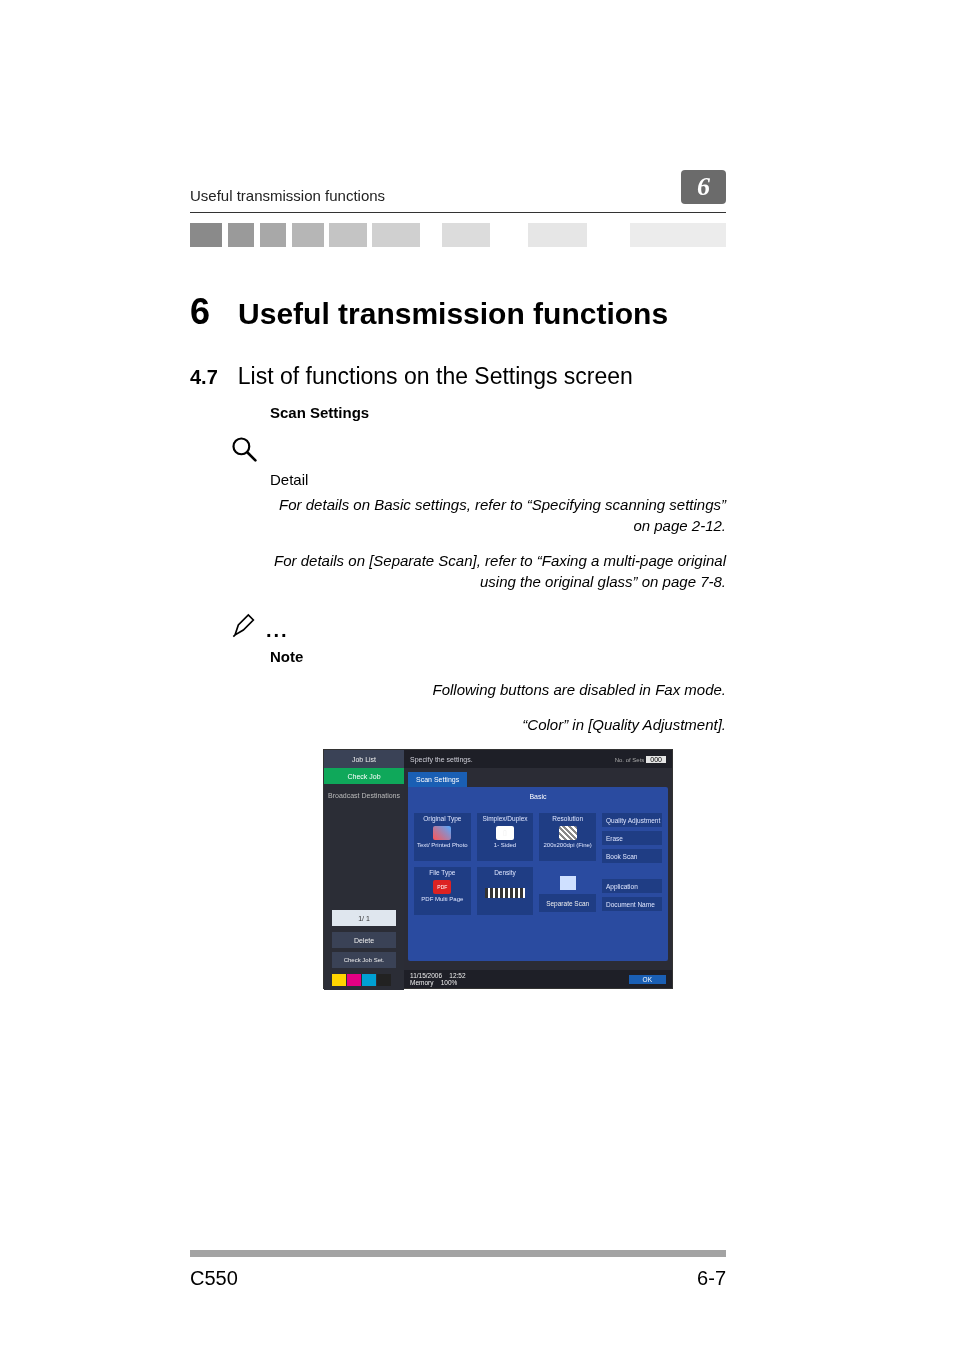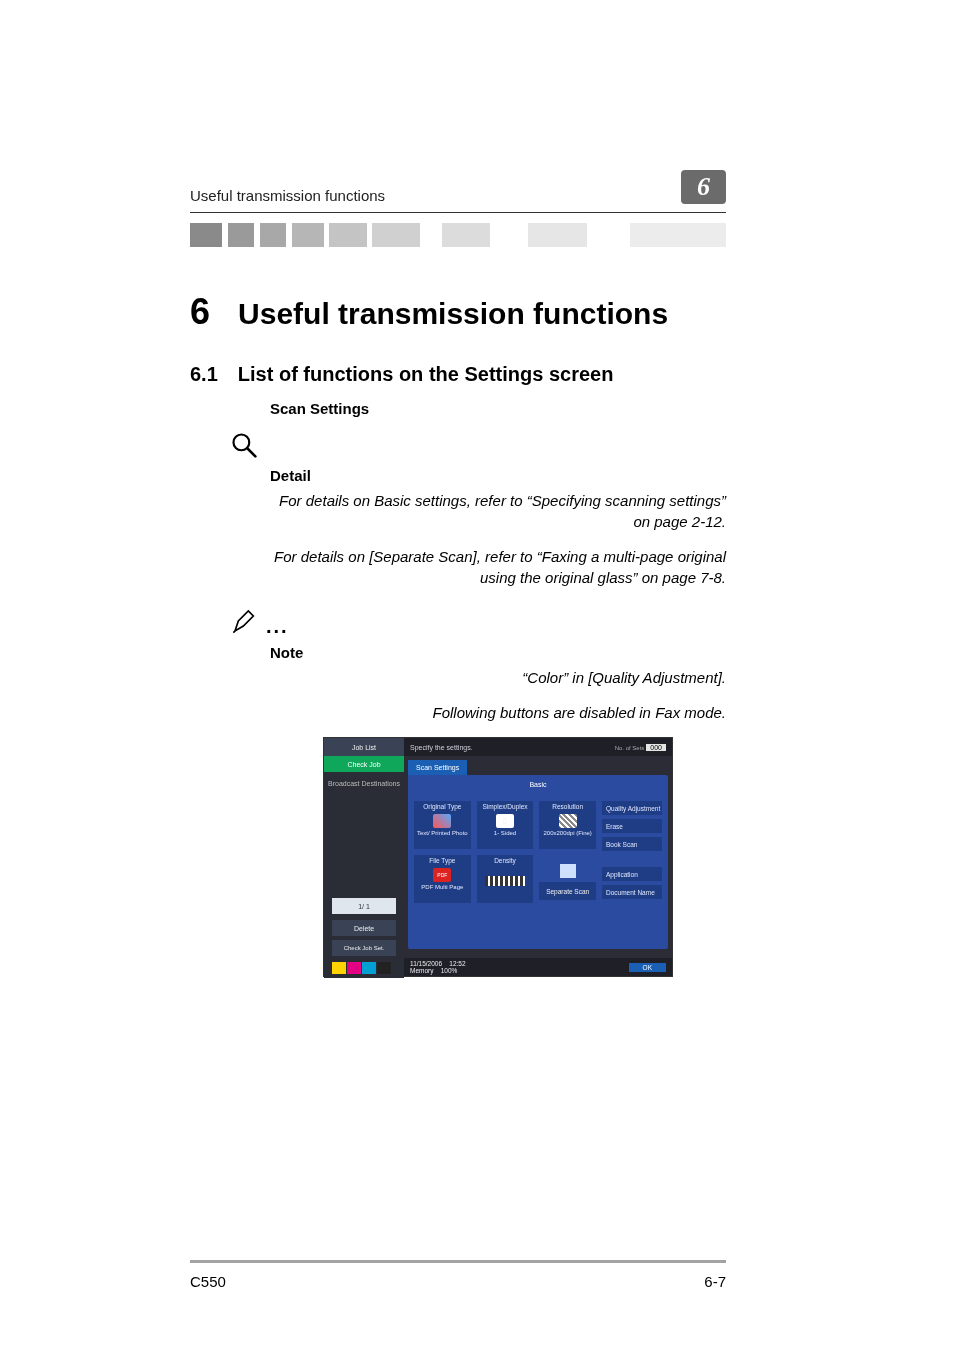--- a/index.html
+++ b/index.html
@@ -26,31 +26,31 @@
   }
 
   
   .chapter { display: flex; align-items: baseline; gap: 28px; margin-bottom: 30px; }
   .chapnum { font-size: 36px; font-weight: bold; }
   .chaptitle { font-size: 30px; font-weight: bold; }
 
   
   .section { display: flex; align-items: baseline; gap: 20px; margin-bottom: 14px; }
   .secnum { font-size: 20px; font-weight: bold; }
-  .sectitle { font-size: 20px; font-weight: bold; }
+  .sectitle { font-size: 23px; font-weight: normal; }
 
   .body { margin-left: 80px; }
   .para { font-size: 15px; line-height: 1.4; margin-bottom: 18px; }
   .subhead { font-size: 15px; font-weight: bold; margin-bottom: 14px; }
 
   .iconrow { display: flex; align-items: flex-end; gap: 6px; margin-left: -40px; margin-bottom: 4px; }
   .mag-icon svg { width: 28px; height: 28px; }
   .pen-icon svg { width: 30px; height: 30px; }
-  .det-label { font-size: 15px; font-weight: bold; margin-bottom: 6px; }
-  .note-label { font-size: 15px; font-weight: bold; margin-bottom: 6px; }
+  .det-label { font-size: 15px; font-weight: normal; margin-bottom: 6px; }
+  .note-label { font-size: 15px; font-weight: bold; margin-bottom: 14px; }
   .italic { font-style: italic; font-size: 15px; line-height: 1.4; margin-bottom: 14px; text-align: right; }
 
   
   .screenshot { width: 350px; height: 240px; margin: 10px auto 0 auto; background: #2c2c36; position: relative; font-family: Arial, sans-serif; font-size: 7px; color: #eee; border: 1px solid #333; }
   .ss-left { position: absolute; left: 0; top: 0; width: 80px; height: 240px; background: #2b2d36; display: flex; flex-direction: column; }
   .ss-joblist { background: #3a4256; height: 18px; display: flex; align-items: center; justify-content: center; }
   .ss-checkjob { background: #0fa85a; height: 16px; display: flex; align-items: center; justify-content: center; color:#fff; }
   .ss-brdest { height: 22px; display: flex; align-items: center; padding-left: 4px; color:#bbb; }
   .ss-leftspace { flex: 1; }
   .ss-pager { height: 16px; background:#dfe6ee; color:#333; display:flex; align-items:center; justify-content:center; margin: 4px 8px; }
@@ -75,41 +75,41 @@
   .ss-side { display:flex; flex-direction:column; gap:4px; width:60px; }
   .ss-sidebtn { background:#1f3d84; color:#dfe6ff; height:14px; display:flex; align-items:center; padding-left:4px; font-size:6.5px; }
   .ss-grid { display:flex; gap:6px; }
   .ss-maincol { flex:1; display:flex; flex-direction:column; gap:6px; }
   .ss-sep { background:#1f3d84; height:18px; display:flex; align-items:center; justify-content:center; font-size:6.5px; }
 
   .ss-bottom { position:absolute; left:80px; right:0; bottom:0; height:18px; background:#1e1f27; display:flex; align-items:center; justify-content:space-between; padding:0 6px; font-size:6.5px; }
   .ss-ok { background:#1a5fb4; color:#fff; padding:1px 14px; }
 
   
-  .pagefoot { position: absolute; left: 190px; right: 190px; bottom: 60px; display: flex; justify-content: space-between; font-size: 15px; border-top: 3px solid #a3a3a3; padding-top: 10px; }
+  .pagefoot { position: absolute; left: 190px; right: 190px; bottom: 60px; display: flex; justify-content: space-between; font-size: 20px; border-top: 7px solid #a3a3a3; padding-top: 10px; }
 </style>
 </head>
 <body>
 
 <div class="page">
 
   <div class="runhead">
     <div class="runhead-title">Useful transmission functions</div>
     <div class="runhead-badge">6</div>
   </div>
 
   <div class="decorbar"></div>
 
   <div class="chapter">
     <div class="chapnum">6</div>
     <div class="chaptitle">Useful transmission functions</div>
   </div>
 
   <div class="section">
-    <div class="secnum">6.1</div>
+    <div class="secnum">4.7</div>
     <div class="sectitle">List of functions on the Settings screen</div>
   </div>
 
   <div class="body">
     <p class="subhead">Scan Settings</p>
 
     <div class="iconrow">
       <span class="mag-icon">
         <svg viewBox="0 0 32 32">
             <circle cx="13" cy="13" r="9" fill="none" stroke="#000" stroke-width="2.5"></circle>
@@ -124,22 +124,22 @@
     <div class="iconrow" style="margin-top:18px;">
       <span class="pen-icon">
         <svg viewBox="0 0 36 36">
             <path d="M6 30 L10 18 L22 6 L28 12 L16 24 Z" fill="none" stroke="#000" stroke-width="2"></path>
             <line x1="6" y1="30" x2="4" y2="32" stroke="#000" stroke-width="2"></line>
           </svg>
       </span>
       <span style="font-size:20px; font-weight:bold; letter-spacing:2px; padding-bottom:2px;">...</span>
     </div>
     <p class="note-label">Note</p>
+    <p class="italic">Following buttons are disabled in Fax mode.</p>
     <p class="italic">“Color” in [Quality Adjustment].</p>
-    <p class="italic">Following buttons are disabled in Fax mode.</p>
 
     <div class="screenshot">
       <div class="ss-left">
         <div class="ss-joblist">Job List</div>
         <div class="ss-checkjob">Check Job</div>
         <div class="ss-brdest">Broadcast Destinations</div>
         <div class="ss-leftspace"></div>
         <div class="ss-pager">1/   1</div>
         <div class="ss-delete">Delete</div>
         <div class="ss-checkjobset">Check Job Set.</div>

